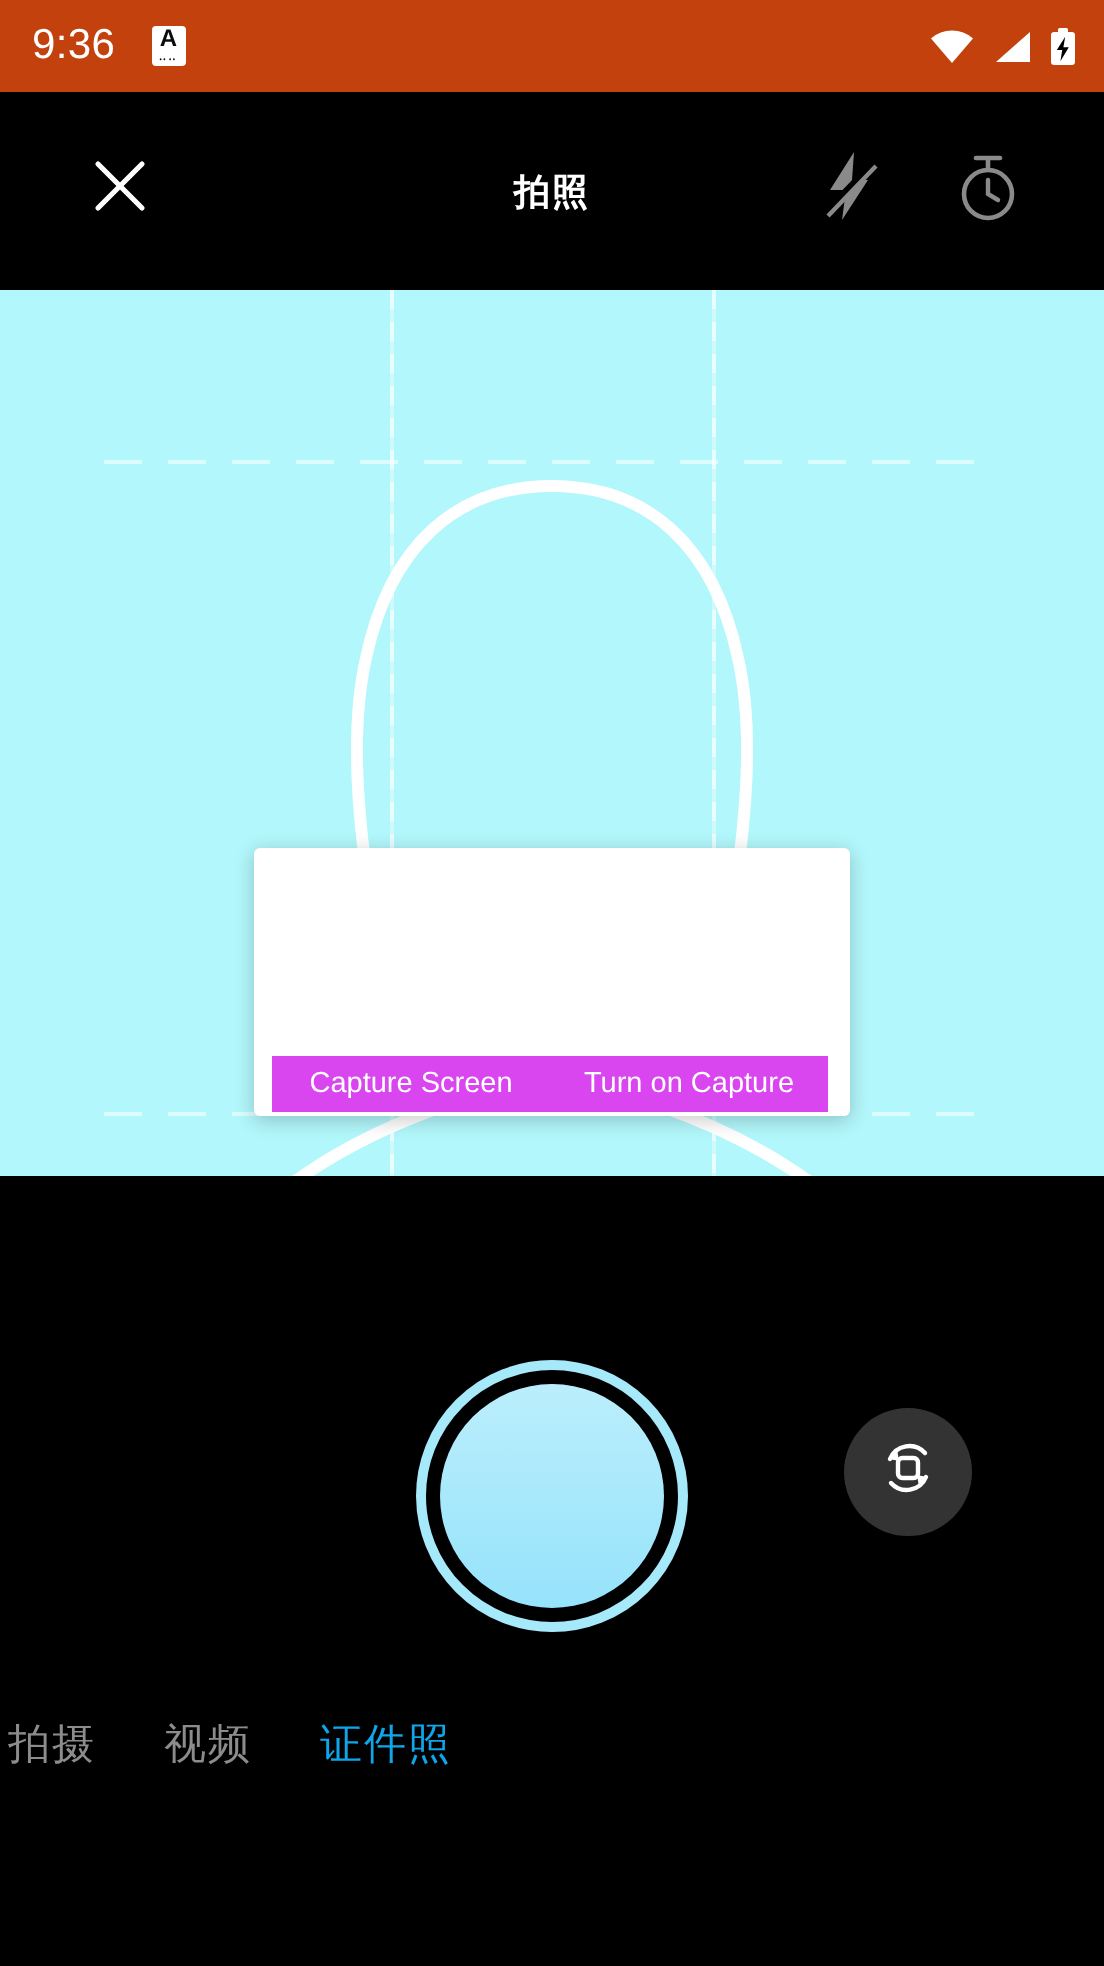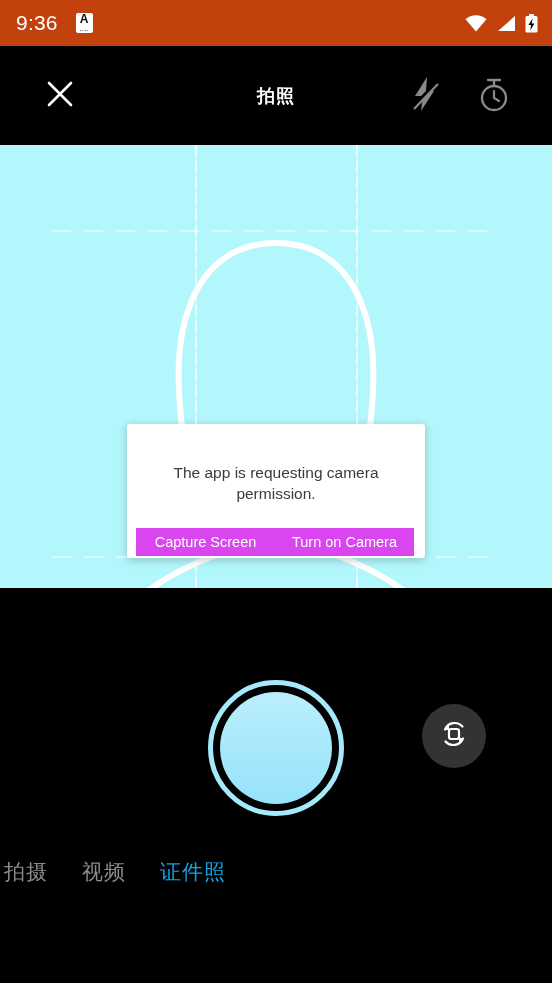--- a/index.html
+++ b/index.html
@@ -207,24 +207,23 @@
     <svg class="silhouette" viewBox="0 0 552 443">
       <path d="M183 290 C178 252 176 215 183 184 C195 128 228 98 276 98 C324 98 357 128 369 184 C376 215 374 252 369 290" fill="none" stroke="#ffffff" stroke-width="6" stroke-linecap="round"></path>
       <path d="M183 290 C170 310 172 343 188 365 C205 388 236 401 276 401 C316 401 347 388 364 365 C380 343 382 310 369 290" fill="none" stroke="#ffffff" stroke-width="6" stroke-linecap="round"></path>
       <path d="M222 408 C176 424 130 450 96 497" fill="none" stroke="#ffffff" stroke-width="6" stroke-linecap="round"></path>
       <path d="M330 408 C376 424 422 450 456 497" fill="none" stroke="#ffffff" stroke-width="6" stroke-linecap="round"></path>
     </svg>
   </div>
 
   <div class="dialog-layer">
     <div class="dialog">
-      <div class="dialog-msg">The app is requesting camera permission.</div>
       <div class="dialog-actions">
         <button class="dlg-btn">Capture Screen</button>
-        <button class="dlg-btn">Turn on Camera</button>
+        <button class="dlg-btn">Turn on Capture</button>
       </div>
     </div>
   </div>
 
   <div class="bottom">
     <div class="shutter">
       <div class="shutter-inner"></div>
     </div>
     <div class="flip">
       <span>

